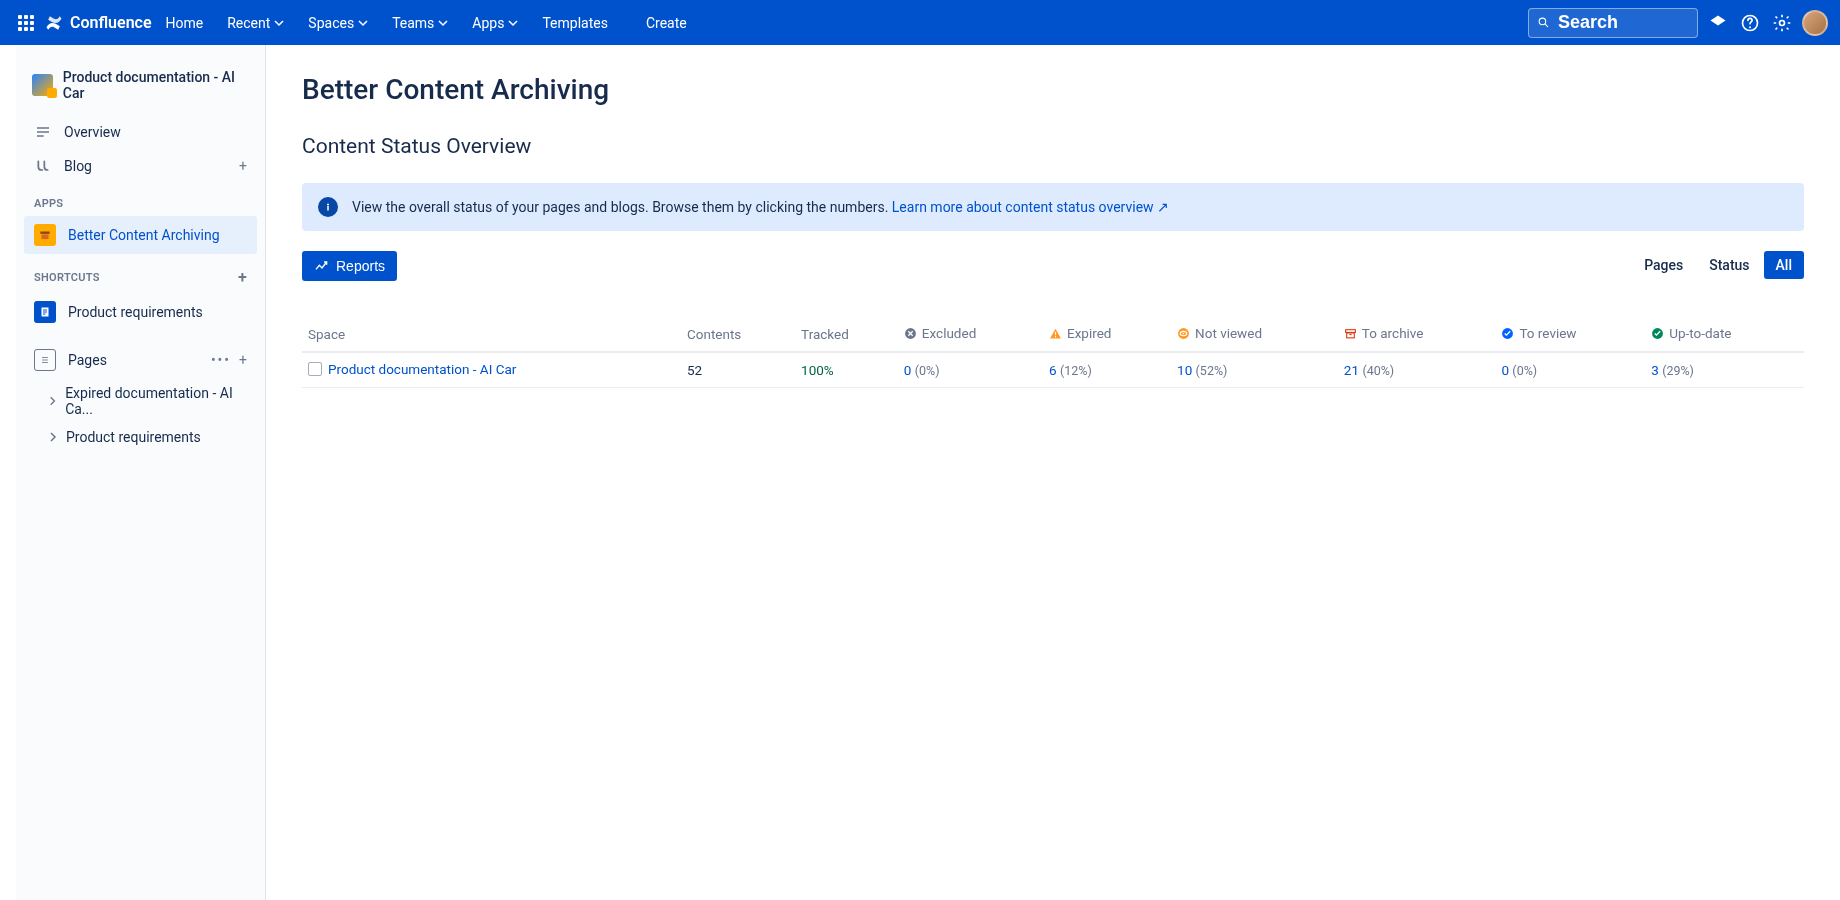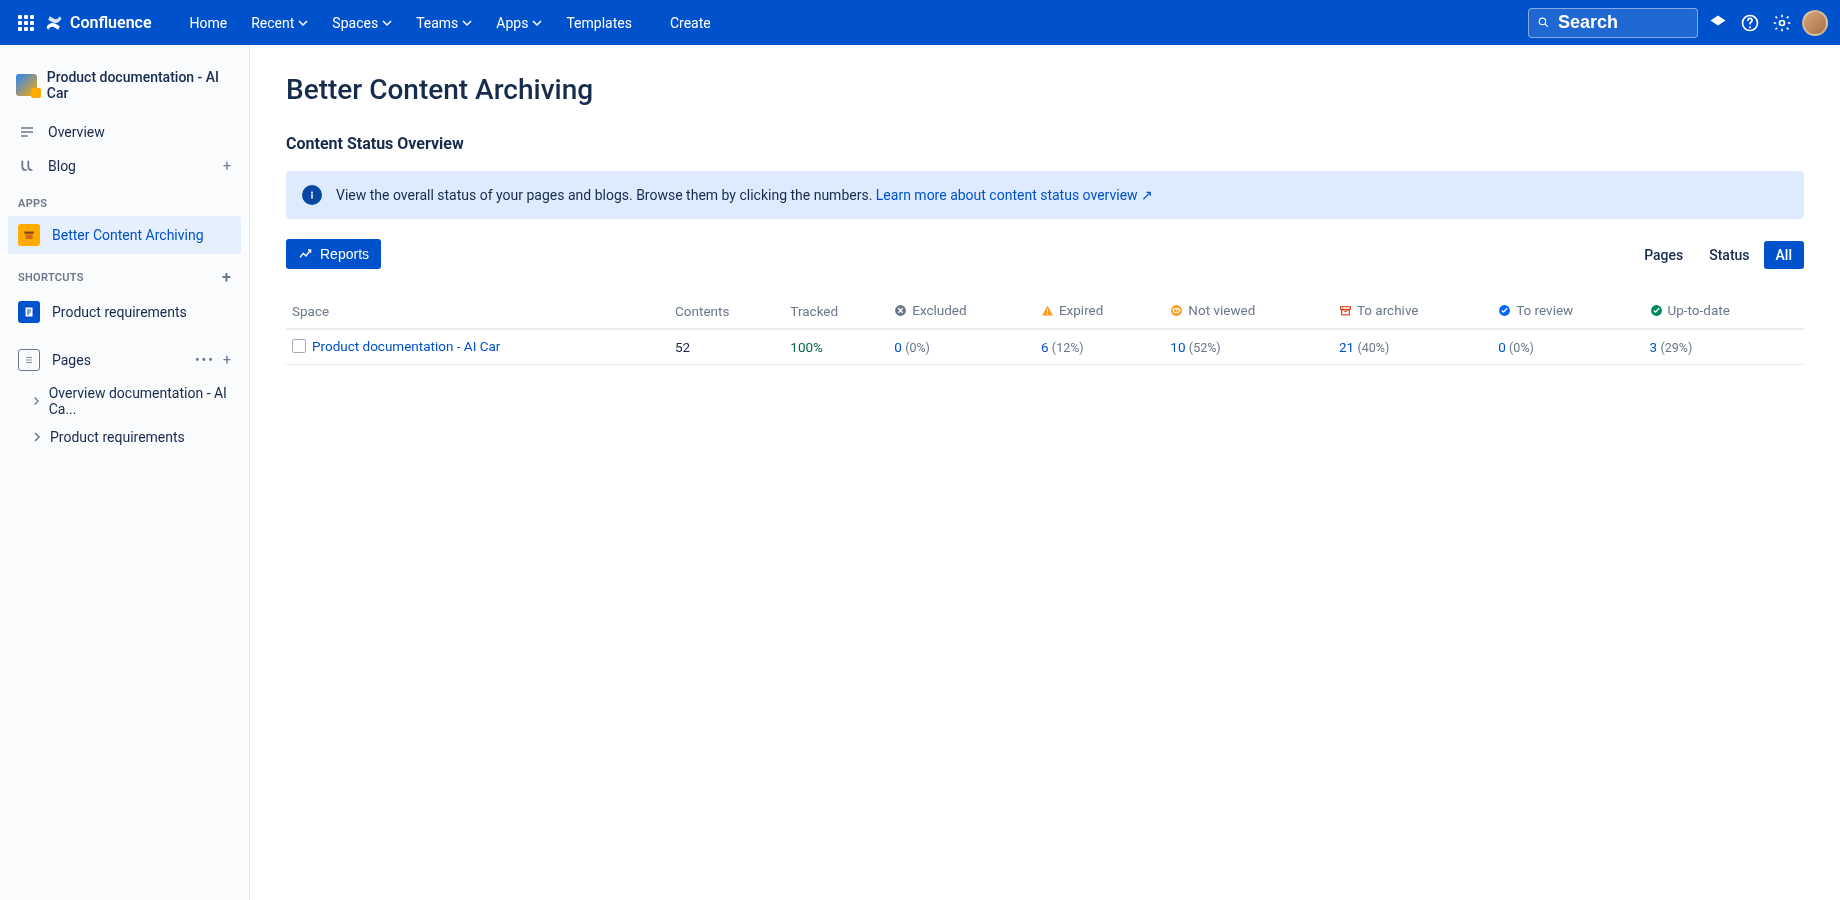--- a/index.html
+++ b/index.html
@@ -13,54 +13,54 @@
     --info-bg:#DEEBFF;
     --green:#006644;
   }
   *{box-sizing:border-box;}
   body{margin:0;font-family:-apple-system,BlinkMacSystemFont,"Segoe UI",Roboto,Helvetica,Arial,sans-serif;color:var(--text);font-size:14px;background:#fff;}
   
   .topnav{background:var(--blue);height:45px;display:flex;align-items:center;color:#fff;padding:0 12px;gap:4px;}
   .topnav .left{display:flex;align-items:center;gap:4px;}
   .topnav .right{margin-left:auto;display:flex;align-items:center;gap:8px;}
   .nav-btn{display:flex;align-items:center;gap:4px;padding:6px 10px;border-radius:3px;cursor:pointer;font-size:14px;color:#fff;}
-  .brand{display:flex;align-items:center;gap:6px;font-weight:600;font-size:16px;margin-right:24px;}
+  .brand{display:flex;align-items:center;gap:6px;font-weight:600;font-size:16px;margin-right:0;}
   .apps-icon{display:grid;grid-template-columns:repeat(3,4px);grid-template-rows:repeat(3,4px);gap:2px;padding:6px;cursor:pointer;border-radius:3px;}
   .apps-icon span{width:4px;height:4px;background:#fff;border-radius:1px;}
   .search-box{display:flex;align-items:center;background:rgba(255,255,255,.12);border:1px solid rgba(255,255,255,.45);border-radius:4px;width:170px;height:30px;padding:0 8px;color:#fff;gap:6px;}
   .search-box input{background:transparent;border:none;outline:none;color:#eab308;font-size:18px;width:100%;font-weight:bold;}
   .search-box input::placeholder{color:#fff;}
   .circle-icon{width:24px;height:24px;display:flex;align-items:center;justify-content:center;cursor:pointer;}
   .avatar{width:26px;height:26px;border-radius:50%;background:linear-gradient(135deg,#d9a679,#a47148);border:2px solid rgba(255,255,255,.4);cursor:pointer;}
   .chev-d{display:inline-block;}
   .chev-d svg{display:block;}
   
-  .layout{display:flex;height:calc(100vh - 45px);}
+  .layout{display:flex;height:calc(100vh - 45px);padding-left:16px;}
   .sidebar{width:250px;background:var(--bg-sidebar);border-right:1px solid #e1e4e8;padding:18px 8px 8px;overflow-y:auto;font-size:14px;}
   .space-header{display:flex;align-items:center;gap:10px;padding:6px 8px 14px;}
   .space-logo{width:22px;height:22px;background:linear-gradient(135deg,#2684ff,#ffab00);border-radius:3px;position:relative;}
   .space-logo::after{content:"";position:absolute;bottom:-2px;right:-4px;width:10px;height:10px;background:#ffab00;border-radius:2px;}
   .side-item{display:flex;align-items:center;gap:12px;padding:8px 10px;border-radius:3px;cursor:pointer;color:var(--text);}
   .side-item .spacer{margin-left:auto;color:var(--text-subtle);}
   .side-item.selected{background:#E6EFFC;color:var(--link);}
   .side-section-label{font-size:11px;font-weight:600;color:var(--text-subtle);padding:14px 10px 6px;display:flex;align-items:center;justify-content:space-between;letter-spacing:.3px;}
   .side-icon{width:18px;height:18px;display:flex;align-items:center;justify-content:center;color:var(--text-subtle);}
   .tree-item{display:flex;align-items:center;gap:8px;padding:6px 10px 6px 24px;border-radius:3px;cursor:pointer;color:var(--text);}
   .app-icon{width:22px;height:22px;background:#FFAB00;border-radius:3px;display:flex;align-items:center;justify-content:center;}
   .doc-icon{width:22px;height:22px;background:#0052CC;border-radius:3px;display:flex;align-items:center;justify-content:center;}
   .page-container-icon{width:22px;height:22px;border:1.5px solid #6B778C;border-radius:3px;display:flex;align-items:center;justify-content:center;}
   
   .main{flex:1;padding:28px 36px;overflow:auto;}
   h1{font-size:28px;font-weight:500;margin:0 0 28px;}
-  h2{font-size:16px;font-weight:700;margin:0 0 18px;}
+  h2{font-size:21px;font-weight:400;margin:0 0 25px;}
   .info-banner{background:var(--info-bg);border-radius:4px;padding:14px 16px;display:flex;align-items:center;gap:14px;margin-bottom:20px;}
   .info-icon{width:20px;height:20px;background:#0747A6;border-radius:50%;display:flex;align-items:center;justify-content:center;flex-shrink:0;}
   .info-text{font-size:14px;color:var(--text);}
   .info-text a{color:var(--link);cursor:pointer;text-decoration:none;}
-  .toolbar{display:flex;align-items:flex-end;margin-bottom:25px;}
+  .toolbar{display:flex;align-items:flex-start;margin-bottom:36px;}
   .btn-primary{background:var(--blue);color:#fff;border:none;border-radius:3px;padding:7px 12px;font-size:14px;font-weight:500;display:flex;align-items:center;gap:6px;cursor:pointer;}
   .seg{margin-left:auto;display:flex;gap:2px;}
   .seg-btn{padding:6px 12px;border-radius:3px;cursor:pointer;font-size:14px;color:var(--text);font-weight:500;}
   .seg-btn.active{background:var(--blue);color:#fff;}
   .tbl{width:100%;border-collapse:collapse;font-size:13.5px;}
   .tbl th{text-align:left;font-weight:400;color:var(--text-subtle);padding:8px 6px;border-bottom:2px solid var(--border);white-space:nowrap;}
   .tbl td{padding:8px 6px;border-bottom:1px solid var(--border);white-space:nowrap;}
   .th-ico{display:inline-flex;align-items:center;gap:5px;}
   .num-link{color:var(--link);cursor:pointer;}
   .pct-sub{color:var(--text-subtle);font-size:12.5px;}
@@ -225,21 +225,21 @@
       <span>Pages</span>
       <span class="spacer" style="display:flex;gap:8px;align-items:center;">
         <span style="letter-spacing:2px;">•••</span>
         <span>+</span>
       </span>
     </div>
     <div class="tree-item">
       <svg width="10" height="10" viewBox="0 0 10 10">
           <path d="M3 1l4 4-4 4" stroke="#6B778C" stroke-width="1.5" fill="none"></path>
         </svg>
-      <span>Overview documentation - AI Ca...</span>
+      <span>Expired documentation - AI Ca...</span>
     </div>
     <div class="tree-item">
       <svg width="10" height="10" viewBox="0 0 10 10">
           <path d="M3 1l4 4-4 4" stroke="#6B778C" stroke-width="1.5" fill="none"></path>
         </svg>
       <span>Product requirements</span>
     </div>
   </div>
 
   <div class="main">

